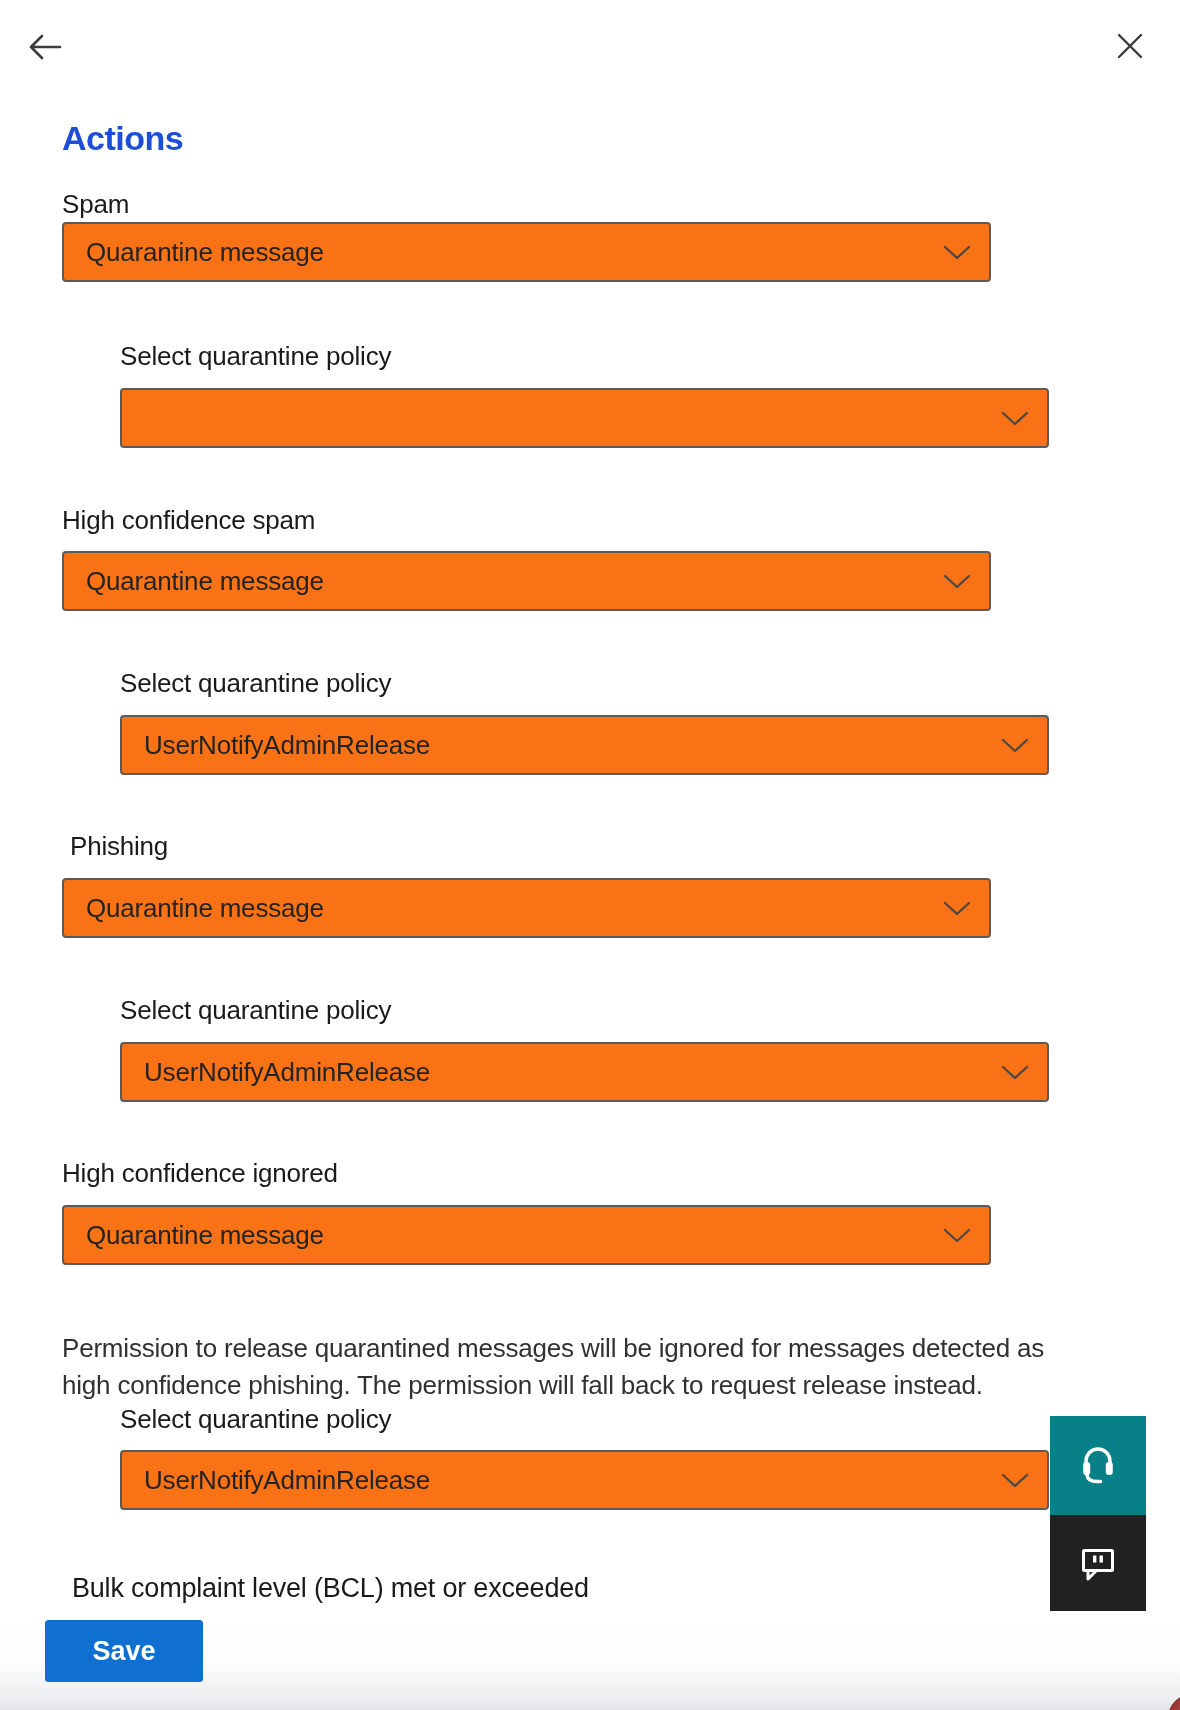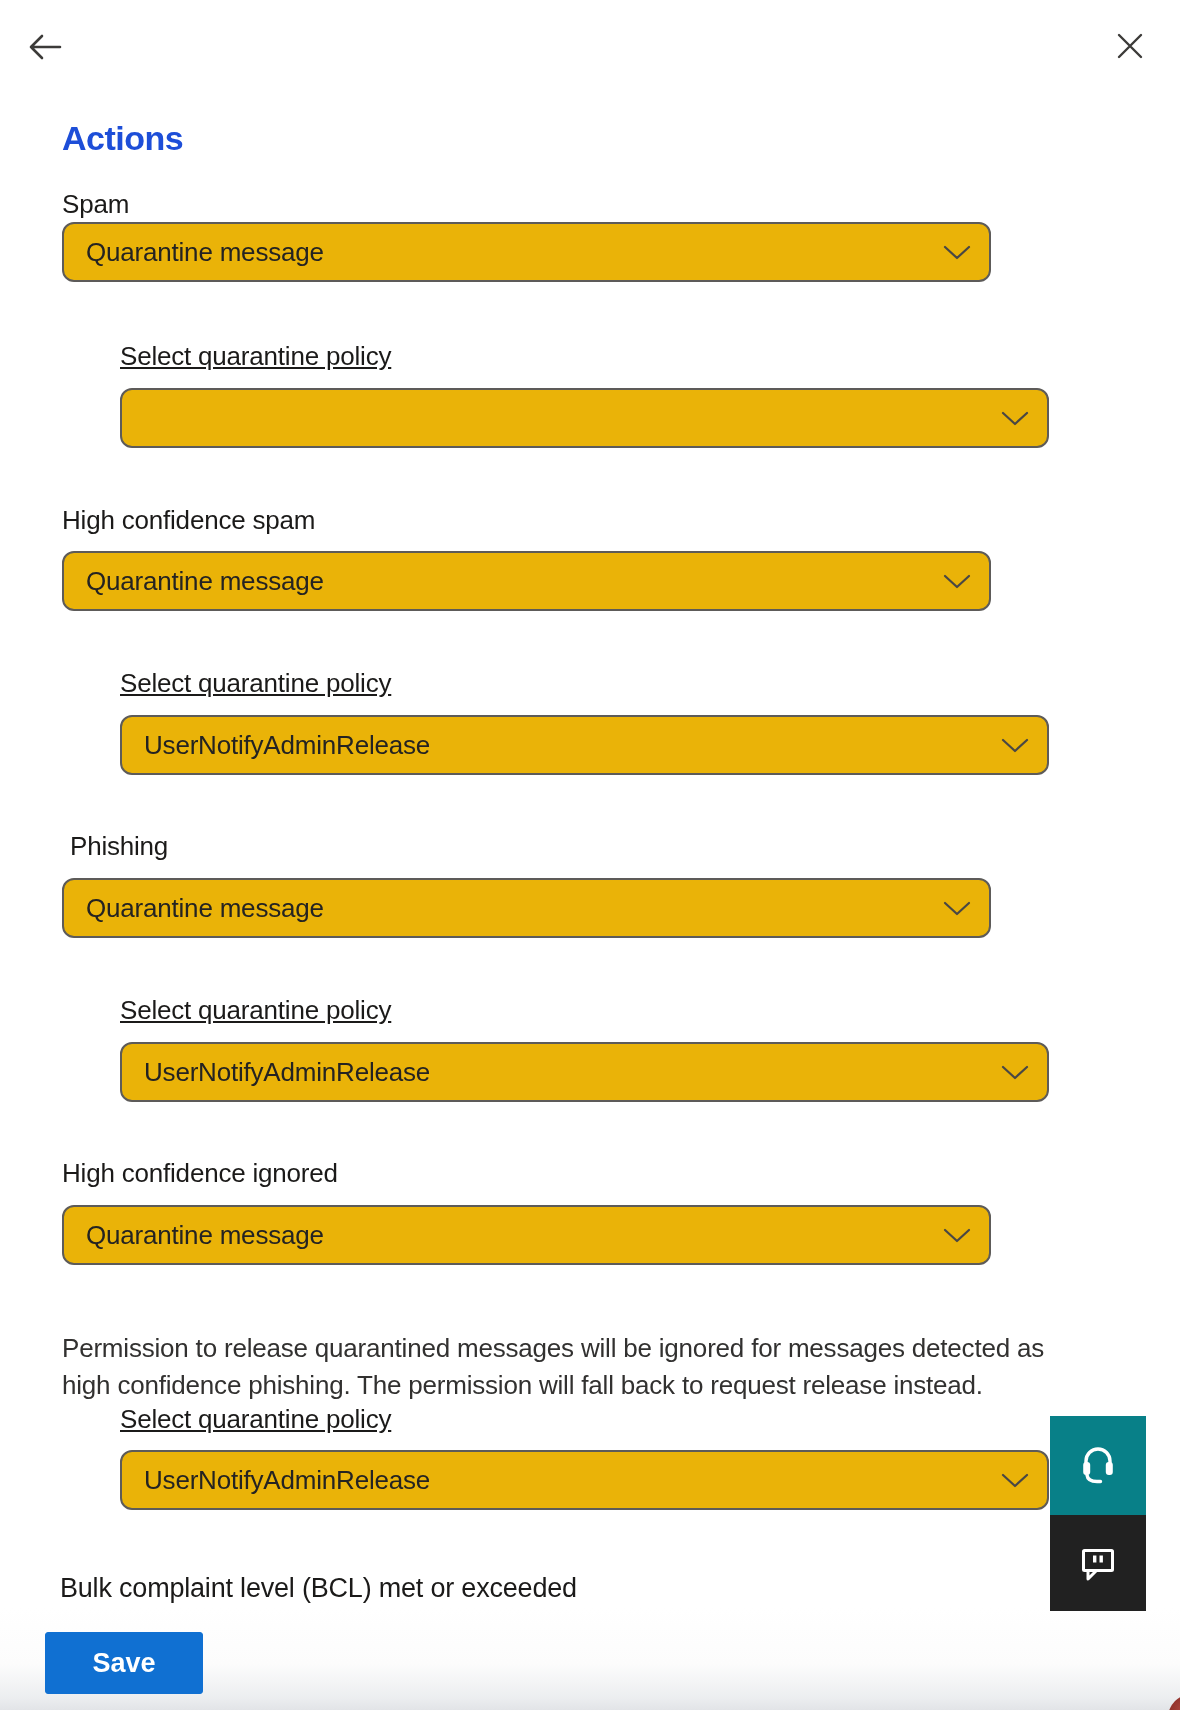--- a/index.html
+++ b/index.html
@@ -14,55 +14,55 @@
   
   .title{
     position:absolute;left:62px;top:96px;
     font-size:34px;font-weight:700;color:#1d4ed8;letter-spacing:-0.5px;
   }
   
   .fld-label{
     position:absolute;left:62px;width:940px;
     font-size:26px;line-height:32px;color:#1b1a19;letter-spacing:-0.2px;
   }
-  .fld-label.ind{left:120px;text-decoration:underline;}
+  .fld-label.ind{left:120px;}
   .selectbox{
     position:absolute;left:62px;width:929px;height:60px;box-sizing:border-box;
-    border:2px solid #5d5b59;border-radius:12px;background:#eab308;
+    border:2px solid #5d5b59;border-radius:4px;background:#f97316;
     display:flex;align-items:center;padding:0 56px 0 22px;cursor:pointer;
   }
   .selectbox.ind{left:120px;}
   .selectbox .val{
     font-size:26px;color:#24232200;color:#242322;letter-spacing:-0.2px;
     white-space:nowrap;overflow:hidden;text-overflow:ellipsis;
   }
   .selectbox .chev{position:absolute;right:18px;top:50%;margin-top:-7px;}
   
   .note{
     position:absolute;left:62px;top:1304px;width:1085px;
     font-size:26px;line-height:37px;color:#323130;letter-spacing:-0.2px;
     white-space:pre-line;
   }
   
   .clipwrap{
-    position:absolute;left:60px;top:1571px;width:900px;height:37px;overflow:hidden;
+    position:absolute;left:72px;top:1571px;width:900px;height:37px;overflow:hidden;
   }
   .clipwrap .fld-label2{
     font-size:27px;color:#1b1a19;letter-spacing:-0.2px;line-height:34px;
   }
   
   .footer{
     position:absolute;left:0;top:1608px;width:1180px;height:102px;
     background:linear-gradient(180deg,#ffffff 0%,#fcfcfc 55%,#eceef0 88%,#e2e4e7 100%);
   }
   .btn{
     position:absolute;top:12px;height:62px;box-sizing:border-box;
     font-family:"Liberation Sans", sans-serif;
     font-size:27px;font-weight:600;border-radius:3px;cursor:pointer;
-    display:flex;align-items:center;justify-content:center;margin-top:12px;
+    display:flex;align-items:center;justify-content:center;
   }
   .btn-save{left:45px;width:158px;background:#1070d2;border:1px solid #1070d2;color:#ffffff;}
   .btn-cancel{left:228px;width:170px;background:#e8e8e8;border:2px solid #9a9896;color:#262524;}
   
   .side-btn{
     position:absolute;left:1050px;width:96px;border:none;padding:0;cursor:pointer;
     display:flex;align-items:center;justify-content:center;
   }
   .side-support{top:1416px;height:99px;background:#088088;}
   .side-feedback{top:1515px;height:96px;background:#212121;}

